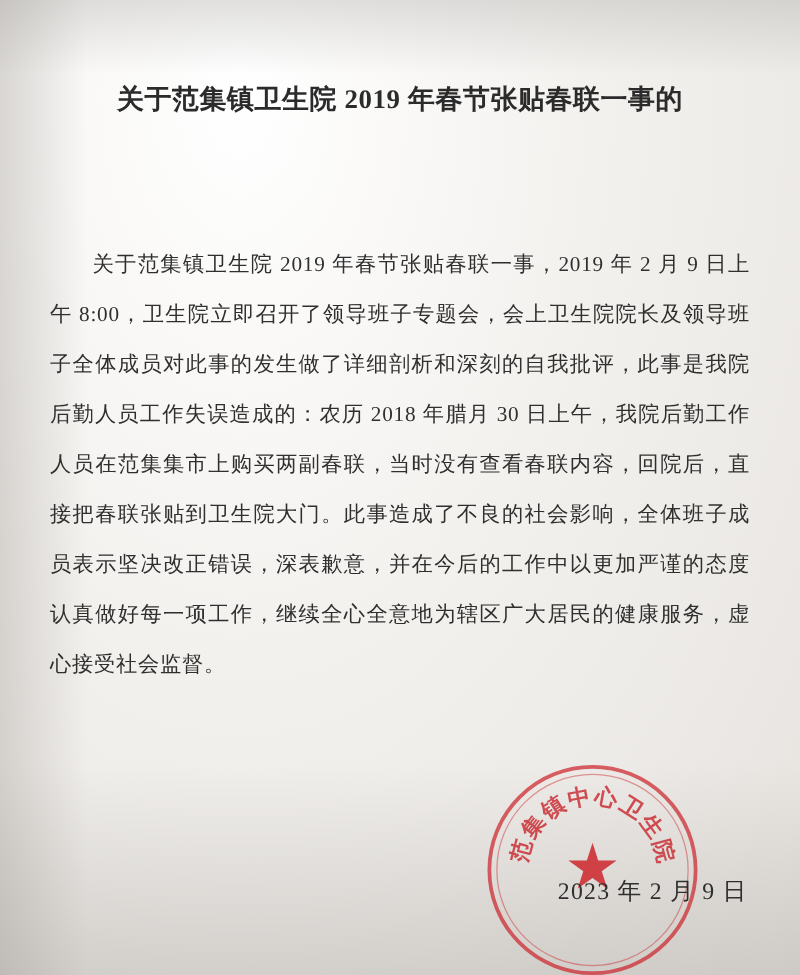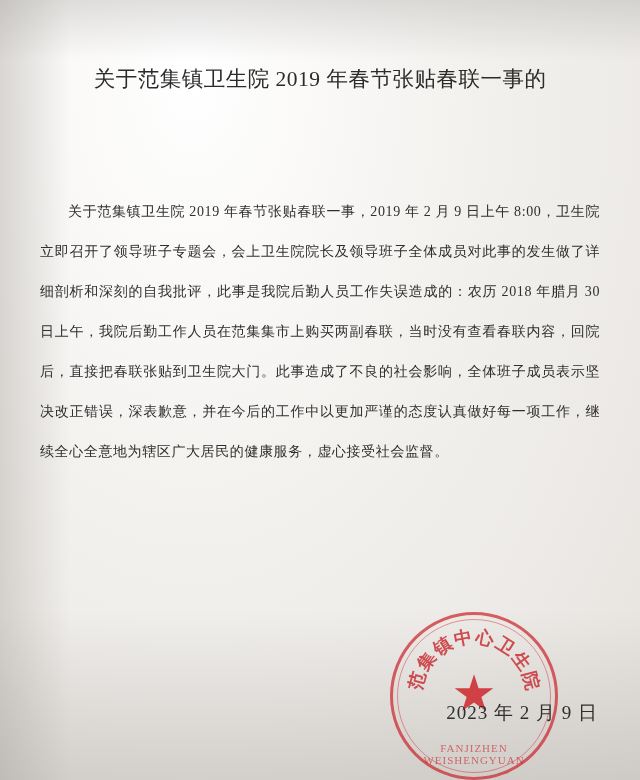--- a/index.html
+++ b/index.html
@@ -47,35 +47,35 @@
     pointer-events: none;
   }
 
   .doc-title {
     position: absolute;
     top: 58px;
     left: 52px;
     width: 536px;
     text-align: center;
     font-size: 21.5px;
-    font-weight: normal;
+    font-weight: bold;
     line-height: 42px;
     color: #2b2b2b;
     letter-spacing: 0.5px;
   }
   .doc-title .line2 {
     display: block;
   }
 
   .doc-body {
     position: absolute;
     top: 192px;
     left: 40px;
     width: 560px;
-    font-size: 14px;
+    font-size: 17px;
     line-height: 40px;
     color: #2f2f2f;
     text-align: justify;
     text-justify: inter-character;
     text-indent: 2em;
     letter-spacing: 0.6px;
   }
 
   .signature-block {
     position: absolute;
@@ -174,18 +174,17 @@
         <span style="transform: rotate(-75deg) translate(-9px, -71px) rotate(0deg);">范</span>
         <span style="transform: rotate(-53.5714deg) translate(-9px, -71px) rotate(0deg);">集</span>
         <span style="transform: rotate(-32.1429deg) translate(-9px, -71px) rotate(0deg);">镇</span>
         <span style="transform: rotate(-10.7143deg) translate(-9px, -71px) rotate(0deg);">中</span>
         <span style="transform: rotate(10.7143deg) translate(-9px, -71px) rotate(0deg);">心</span>
         <span style="transform: rotate(32.1429deg) translate(-9px, -71px) rotate(0deg);">卫</span>
         <span style="transform: rotate(53.5714deg) translate(-9px, -71px) rotate(0deg);">生</span>
         <span style="transform: rotate(75deg) translate(-9px, -71px) rotate(0deg);">院</span>
       </div>
     <div class="star">★</div>
-    <div class="seal-bottom-text">FANJIZHEN WEISHENGYUAN</div>
   </div>
 
   <div class="signature-block">2023 年 2 月 9 日</div>
 
 </div>
 
 </body></html>

